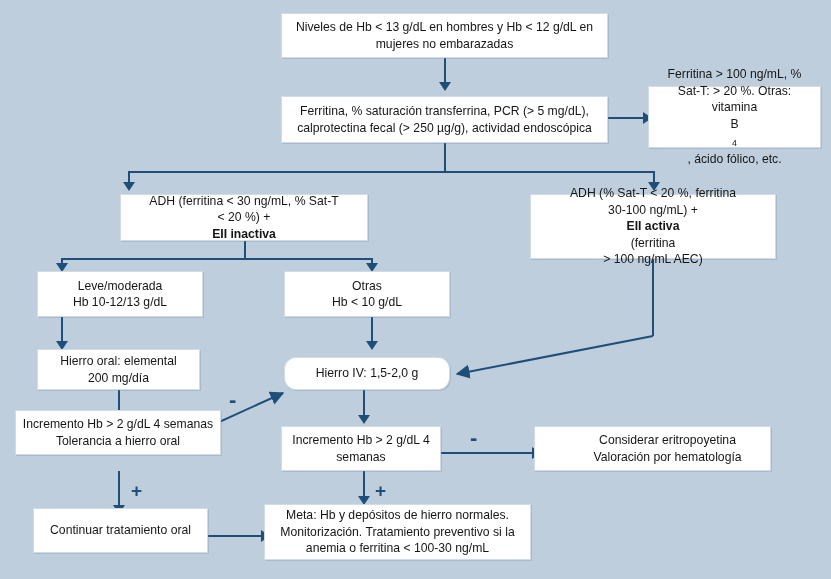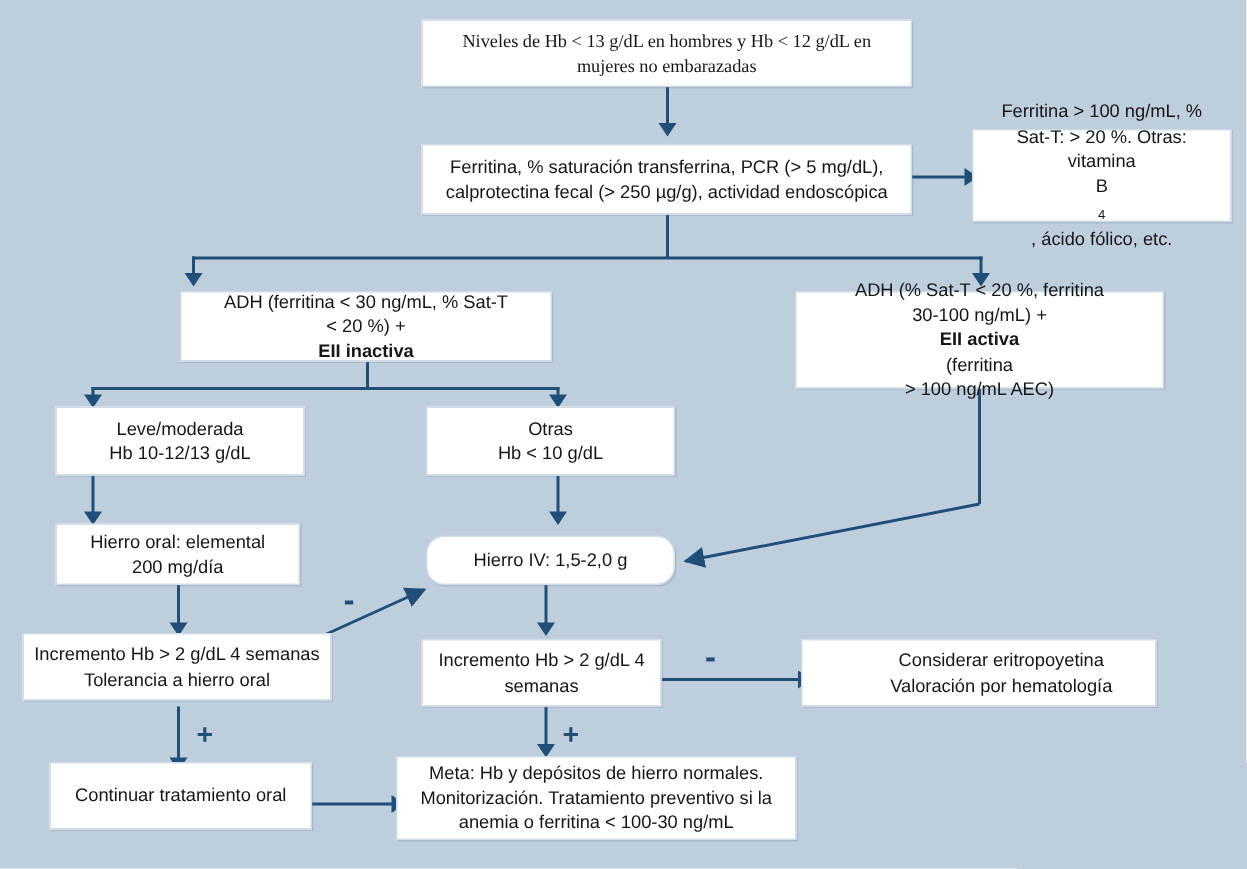--- a/index.html
+++ b/index.html
@@ -137,21 +137,21 @@
     <path d="M 653 336 L 457 374" stroke="#1f4e79" stroke-width="2" fill="none" marker-end="url(#ah)"></path>
 
     <path d="M 206 428 L 283 393" stroke="#1f4e79" stroke-width="2" fill="none" marker-end="url(#ah)"></path>
   </svg>
 
   <div class="sign minus" style="left:229px; top:390px;">-</div>
   <div class="sign minus" style="left:470px; top:428px;">-</div>
   <div class="sign" style="left:131px; top:481px;">+</div>
   <div class="sign" style="left:375px; top:481px;">+</div>
 
-  <div class="box" style="left:281px; top:13px; width:327px; height:45px;font-family:Liberation Serif, serif;">
+  <div class="box" style="left:281px; top:13px; width:327px; height:45px;">
     <div>
       <span>Niveles de Hb &lt; 13 g/dL en hombres y Hb &lt; 12 g/dL en</span>
       <span>mujeres no embarazadas</span>
     </div>
   </div>
 
   <div class="box" style="left:281px; top:96px; width:327px; height:47px;">
     <div>
       <span>Ferritina, % saturación transferrina, PCR (&gt; 5 mg/dL),</span>
       <span>calprotectina fecal (&gt; 250 µg/g), actividad endoscópica</span>
@@ -201,21 +201,21 @@
       <span>200 mg/día</span>
     </div>
   </div>
 
   <div class="box" style="left:284px; top:357px; width:166px; height:33px;border-radius:12px;">
     <div>
       <span>Hierro IV: 1,5-2,0 g</span>
     </div>
   </div>
 
-  <div class="box" style="left:15px; top:422px; width:206px; height:45px;justify-content:center;">
+  <div class="box" style="left:15px; top:410px; width:206px; height:45px;justify-content:center;">
     <div>
       <span>Incremento Hb &gt; 2 g/dL 4 semanas</span>
       <span>Tolerancia a hierro oral</span>
     </div>
   </div>
 
   <div class="box" style="left:281px; top:426px; width:160px; height:45px;">
     <div>
       <span>Incremento Hb &gt; 2 g/dL 4</span>
       <span>semanas</span>

